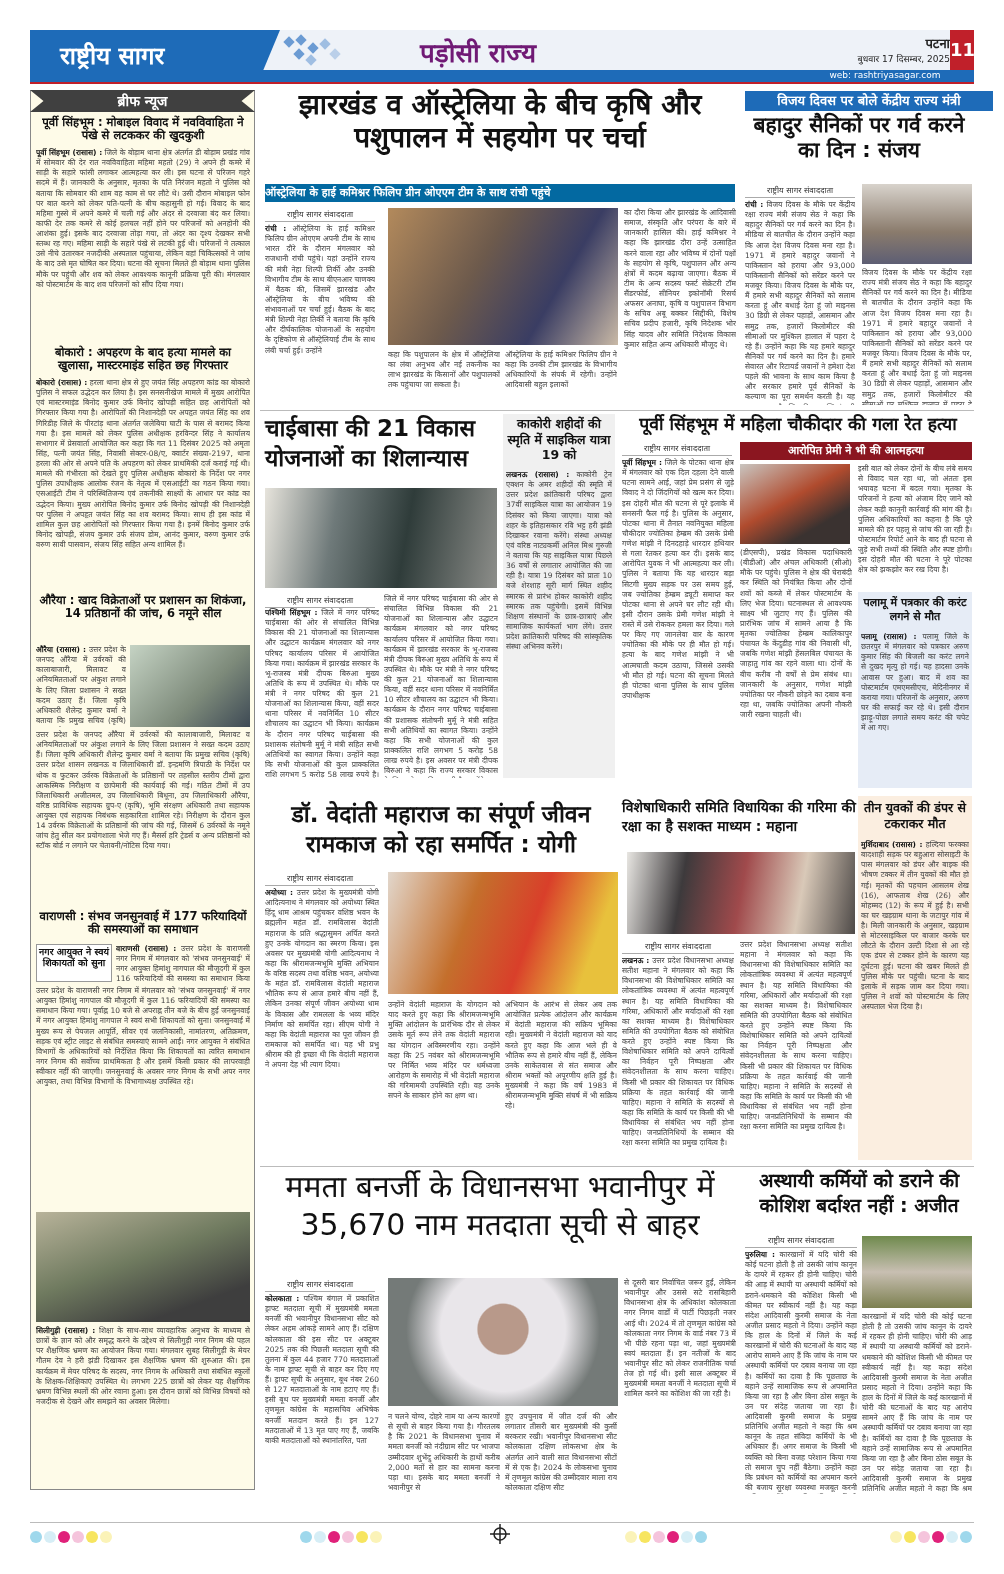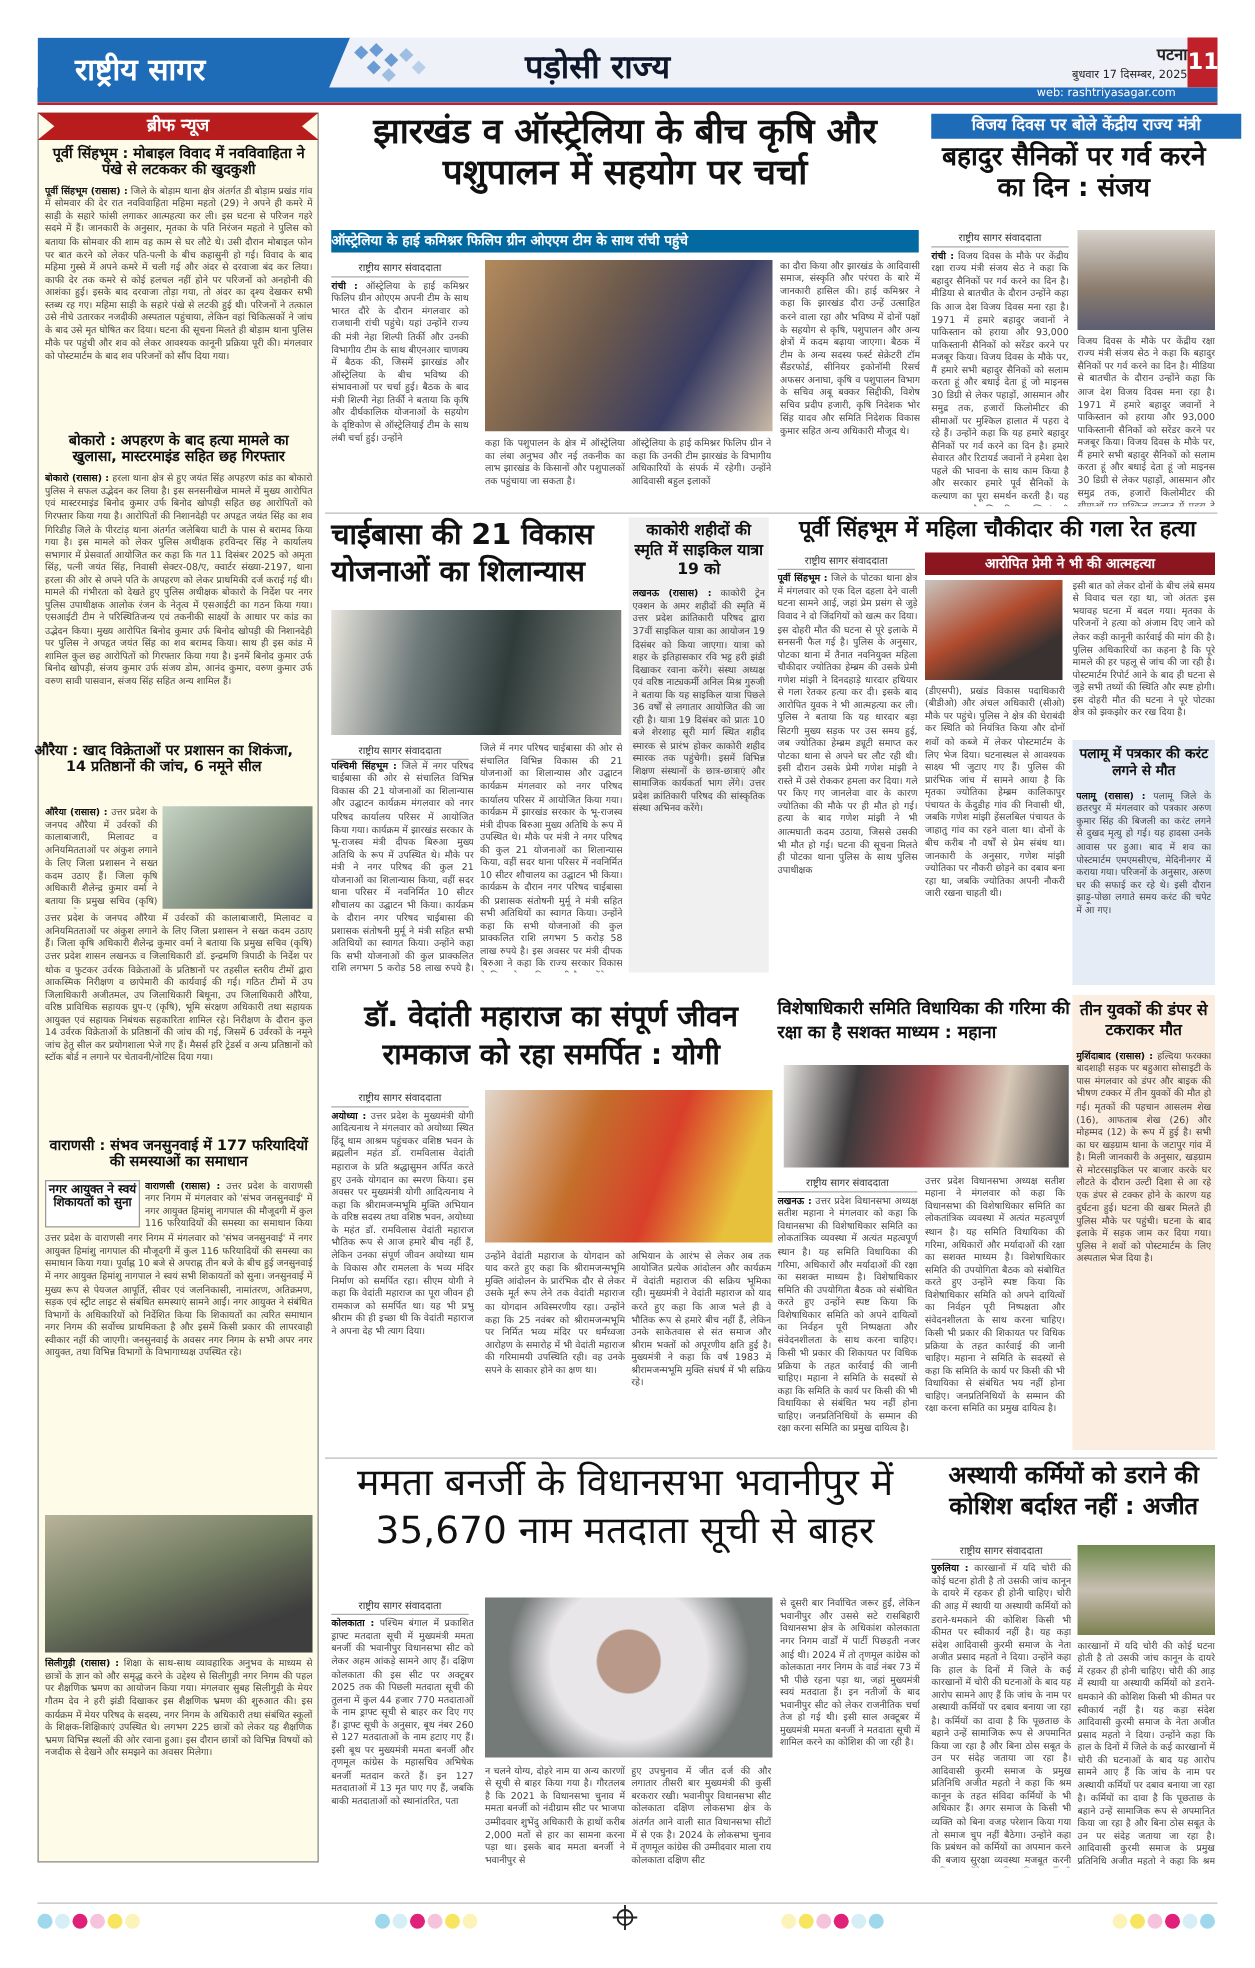--- a/index.html
+++ b/index.html
@@ -1,31 +1,31 @@
 <!DOCTYPE html>
 <html><head>
 <meta charset="utf-8">
 <style>
 *{box-sizing:border-box;margin:0;padding:0}
 body{width:1004px;height:1574px;background:#fff;font-family:"DejaVu Sans",sans-serif;color:#222;position:relative;overflow:hidden}
 .abs{position:absolute}
 .masthead{left:30px;top:30px;width:944px;height:50px;background:#eef2f8}
 .mast-left{left:30px;top:30px;width:250px;height:48px;background:#1e6bb8;clip-path:polygon(0 0,100% 0,92% 100%,0 100%)}
 .mast-logo{left:60px;top:38px;color:#fff;font-size:24px;font-weight:bold;font-family:"DejaVu Serif",serif}
-.mast-title{left:420px;top:34px;font-size:26px;font-weight:bold;color:#0f172a}
+.mast-title{left:420px;top:34px;font-size:26px;font-weight:bold;color:#701a75}
 .mast-city{left:840px;top:34px;font-size:13px;font-weight:bold;width:110px;text-align:right}
 .mast-date{left:820px;top:52px;font-size:9px;width:130px;text-align:right}
 .mast-pgno{left:950px;top:30px;width:24px;height:40px;background:#c0202a;color:#fff;font-weight:bold;font-size:18px;text-align:center;line-height:40px}
 .mast-bar{left:30px;top:70px;width:944px;height:12px;background:#1e6bb8}
 .mast-web{left:800px;top:70px;color:#fff;font-size:9px;width:170px;text-align:center}
 .diamonds{left:285px;top:36px;width:60px;height:30px}
 .diamonds span{position:absolute;width:8px;height:8px;background:#6b9bd3;transform:rotate(45deg)}
 .redline{left:30px;top:82px;width:944px;height:2px;background:#c0202a}
 .col-left{left:30px;top:90px;width:225px;height:1400px;background:#fefbe8;border:1px solid #888}
-.brief-head{left:30px;top:90px;width:225px;height:22px;background:#b91c1c;color:#fff;font-weight:bold;text-align:center;font-size:14px;line-height:22px;clip-path:polygon(0 0,100% 0,94% 50%,100% 100%,0 100%,6% 50%)}
+.brief-head{left:30px;top:90px;width:225px;height:22px;background:#404040;color:#fff;font-weight:bold;text-align:center;font-size:14px;line-height:22px;clip-path:polygon(0 0,100% 0,94% 50%,100% 100%,0 100%,6% 50%)}
 .hl{font-weight:bold;color:#111;text-align:center;line-height:1.15}
 .body{font-size:7.5px;line-height:1.35;color:#444;text-align:justify;overflow:hidden}
 .body b{color:#111}
 .img{background:#8a8f90;overflow:hidden}
 .byline{font-size:8px;text-align:center;color:#333;border-bottom:1px solid #aaa;padding-bottom:2px}
 .banner-red{background:#0369a1;color:#fff;font-weight:bold;text-align:left}
 .banner-blue{background:#1e6bb8;color:#fff;font-weight:bold;text-align:center}
 .banner-maroon{background:#8b1620;color:#fff;font-weight:bold;text-align:center}
 .boxed{border:1px solid #999}
 .blue-bg{background:#e6ecf6}
@@ -59,21 +59,21 @@
 
 <div class="abs col-left"></div>
 <div class="abs brief-head">ब्रीफ न्यूज</div>
 
 <div class="abs hl" style="left:36px;top:116px;width:214px;font-size:11.5px">पूर्वी सिंहभूम : मोबाइल विवाद में नवविवाहिता ने पंखे से लटककर की खुदकुशी</div>
 <div class="abs body" style="left:36px;top:148px;width:214px;height:180px"><b>पूर्वी सिंहभूम (रासास) :</b> <span>जिले के बोड़ाम थाना क्षेत्र अंतर्गत डी बोड़ाम प्रखंड गांव में सोमवार की देर रात नवविवाहिता महिमा महतो (29) ने अपने ही कमरे में साड़ी के सहारे फांसी लगाकर आत्महत्या कर ली। इस घटना से परिजन गहरे सदमे में हैं। जानकारी के अनुसार, मृतका के पति निरंजन महतो ने पुलिस को बताया कि सोमवार की शाम वह काम से घर लौटे थे। उसी दौरान मोबाइल फोन पर बात करने को लेकर पति-पत्नी के बीच कहासुनी हो गई। विवाद के बाद महिमा गुस्से में अपने कमरे में चली गई और अंदर से दरवाजा बंद कर लिया। काफी देर तक कमरे से कोई हलचल नहीं होने पर परिजनों को अनहोनी की आशंका हुई। इसके बाद दरवाजा तोड़ा गया, तो अंदर का दृश्य देखकर सभी स्तब्ध रह गए। महिमा साड़ी के सहारे पंखे से लटकी हुई थी। परिजनों ने तत्काल उसे नीचे उतारकर नजदीकी अस्पताल पहुंचाया, लेकिन वहां चिकित्सकों ने जांच के बाद उसे मृत घोषित कर दिया। घटना की सूचना मिलते ही बोड़ाम थाना पुलिस मौके पर पहुंची और शव को लेकर आवश्यक कानूनी प्रक्रिया पूरी की। मंगलवार को पोस्टमार्टम के बाद शव परिजनों को सौंप दिया गया।</span></div>
 
 <div class="abs hl" style="left:36px;top:346px;width:214px;font-size:11.5px">बोकारो : अपहरण के बाद हत्या मामले का खुलासा, मास्टरमाइंड सहित छह गिरफ्तार</div>
 <div class="abs body" style="left:36px;top:378px;width:214px;height:212px"><b>बोकारो (रासास) :</b> <span>हरला थाना क्षेत्र से हुए जयंत सिंह अपहरण कांड का बोकारो पुलिस ने सफल उद्भेदन कर लिया है। इस सनसनीखेज मामले में मुख्य आरोपित एवं मास्टरमाइंड बिनोद कुमार उर्फ बिनोद खोपड़ी सहित छह आरोपितों को गिरफ्तार किया गया है। आरोपितों की निशानदेही पर अपहृत जयंत सिंह का शव गिरिडीह जिले के पीरटांड़ थाना अंतर्गत जलेबिया घाटी के पास से बरामद किया गया है। इस मामले को लेकर पुलिस अधीक्षक हरविन्दर सिंह ने कार्यालय सभागार में प्रेसवार्ता आयोजित कर कहा कि गत 11 दिसंबर 2025 को अमृता सिंह, पत्नी जयंत सिंह, निवासी सेक्टर-08/ए, क्वार्टर संख्या-2197, थाना हरला की ओर से अपने पति के अपहरण को लेकर प्राथमिकी दर्ज कराई गई थी। मामले की गंभीरता को देखते हुए पुलिस अधीक्षक बोकारो के निर्देश पर नगर पुलिस उपाधीक्षक आलोक रंजन के नेतृत्व में एसआईटी का गठन किया गया। एसआईटी टीम ने परिस्थितिजन्य एवं तकनीकी साक्ष्यों के आधार पर कांड का उद्भेदन किया। मुख्य आरोपित बिनोद कुमार उर्फ बिनोद खोपड़ी की निशानदेही पर पुलिस ने अपहृत जयंत सिंह का शव बरामद किया। साथ ही इस कांड में शामिल कुल छह आरोपितों को गिरफ्तार किया गया है। इनमें बिनोद कुमार उर्फ बिनोद खोपड़ी, संजय कुमार उर्फ संजय डोम, आनंद कुमार, वरुण कुमार उर्फ वरुण सावी पासवान, संजय सिंह सहित अन्य शामिल हैं।</span></div>
 
-<div class="abs hl" style="left:24px;top:594px;width:214px;font-size:11.5px">औरैया : खाद विक्रेताओं पर प्रशासन का शिकंजा, 14 प्रतिष्ठानों की जांच, 6 नमूने सील</div>
+<div class="abs hl" style="left:36px;top:594px;width:214px;font-size:11.5px">औरैया : खाद विक्रेताओं पर प्रशासन का शिकंजा, 14 प्रतिष्ठानों की जांच, 6 नमूने सील</div>
 <div class="abs img" style="left:130px;top:645px;width:120px;height:82px;background:linear-gradient(135deg,#c5d3c4,#7d8a7a 60%,#3e4a55)"></div>
 <div class="abs body" style="left:36px;top:645px;width:90px;height:82px"><b>औरैया (रासास) :</b> <span>उत्तर प्रदेश के जनपद औरैया में उर्वरकों की कालाबाजारी, मिलावट व अनियमितताओं पर अंकुश लगाने के लिए जिला प्रशासन ने सख्त कदम उठाए हैं। जिला कृषि अधिकारी शैलेन्द्र कुमार वर्मा ने बताया कि प्रमुख सचिव (कृषि) उत्तर प्रदेश शासन लखनऊ व जिलाधिकारी डॉ. इन्द्रमणि त्रिपाठी के निर्देश पर थोक व फुटकर उर्वरक विक्रेताओं के प्रतिष्ठानों पर तहसील स्तरीय टीमों द्वारा आकस्मिक निरीक्षण व छापेमारी की कार्यवाई की गई। गठित टीमों में उप जिलाधिकारी अजीतमल, उप जिलाधिकारी बिधूना, उप जिलाधिकारी औरैया, वरिष्ठ प्राविधिक सहायक ग्रुप-ए (कृषि), भूमि संरक्षण अधिकारी तथा सहायक आयुक्त एवं सहायक निबंधक सहकारिता शामिल रहे। निरीक्षण के दौरान कुल 14 उर्वरक विक्रेताओं के प्रतिष्ठानों की जांच की गई, जिसमें 6 उर्वरकों के नमूने जांच हेतु सील कर प्रयोगशाला भेजे गए हैं। मैसर्स हरि ट्रेडर्स व अन्य प्रतिष्ठानों को स्टॉक बोर्ड न लगाने पर चेतावनी/नोटिस दिया गया।</span></div>
 <div class="abs body" style="left:36px;top:730px;width:214px;height:172px"><span>उत्तर प्रदेश के जनपद औरैया में उर्वरकों की कालाबाजारी, मिलावट व अनियमितताओं पर अंकुश लगाने के लिए जिला प्रशासन ने सख्त कदम उठाए हैं। जिला कृषि अधिकारी शैलेन्द्र कुमार वर्मा ने बताया कि प्रमुख सचिव (कृषि) उत्तर प्रदेश शासन लखनऊ व जिलाधिकारी डॉ. इन्द्रमणि त्रिपाठी के निर्देश पर थोक व फुटकर उर्वरक विक्रेताओं के प्रतिष्ठानों पर तहसील स्तरीय टीमों द्वारा आकस्मिक निरीक्षण व छापेमारी की कार्यवाई की गई। गठित टीमों में उप जिलाधिकारी अजीतमल, उप जिलाधिकारी बिधूना, उप जिलाधिकारी औरैया, वरिष्ठ प्राविधिक सहायक ग्रुप-ए (कृषि), भूमि संरक्षण अधिकारी तथा सहायक आयुक्त एवं सहायक निबंधक सहकारिता शामिल रहे। निरीक्षण के दौरान कुल 14 उर्वरक विक्रेताओं के प्रतिष्ठानों की जांच की गई, जिसमें 6 उर्वरकों के नमूने जांच हेतु सील कर प्रयोगशाला भेजे गए हैं। मैसर्स हरि ट्रेडर्स व अन्य प्रतिष्ठानों को स्टॉक बोर्ड न लगाने पर चेतावनी/नोटिस दिया गया।</span></div>
 
 <div class="abs hl" style="left:36px;top:910px;width:214px;font-size:11.5px">वाराणसी : संभव जनसुनवाई में 177 फरियादियों की समस्याओं का समाधान</div>
 <div class="abs hl boxed" style="left:36px;top:944px;width:76px;height:38px;font-size:9.5px;background:#fff;padding:2px">नगर आयुक्त ने स्वयं शिकायतों को सुना</div>
 <div class="abs body" style="left:116px;top:944px;width:134px;height:40px"><b>वाराणसी (रासास) :</b> <span>उत्तर प्रदेश के वाराणसी नगर निगम में मंगलवार को 'संभव जनसुनवाई' में नगर आयुक्त हिमांशु नागपाल की मौजूदगी में कुल 116 फरियादियों की समस्या का समाधान किया गया। पूर्वाह्न 10 बजे से अपराह्न तीन बजे के बीच हुई जनसुनवाई में नगर आयुक्त हिमांशु नागपाल ने स्वयं सभी शिकायतों को सुना। जनसुनवाई में मुख्य रूप से पेयजल आपूर्ति, सीवर एवं जलनिकासी, नामांतरण, अतिक्रमण, सड़क एवं स्ट्रीट लाइट से संबंधित समस्याएं सामने आईं। नगर आयुक्त ने संबंधित विभागों के अधिकारियों को निर्देशित किया कि शिकायतों का त्वरित समाधान नगर निगम की सर्वोच्च प्राथमिकता है और इसमें किसी प्रकार की लापरवाही स्वीकार नहीं की जाएगी। जनसुनवाई के अवसर नगर निगम के सभी अपर नगर आयुक्त, तथा विभिन्न विभागों के विभागाध्यक्ष उपस्थित रहे।</span></div>
 <div class="abs body" style="left:36px;top:986px;width:214px;height:180px"><span>उत्तर प्रदेश के वाराणसी नगर निगम में मंगलवार को 'संभव जनसुनवाई' में नगर आयुक्त हिमांशु नागपाल की मौजूदगी में कुल 116 फरियादियों की समस्या का समाधान किया गया। पूर्वाह्न 10 बजे से अपराह्न तीन बजे के बीच हुई जनसुनवाई में नगर आयुक्त हिमांशु नागपाल ने स्वयं सभी शिकायतों को सुना। जनसुनवाई में मुख्य रूप से पेयजल आपूर्ति, सीवर एवं जलनिकासी, नामांतरण, अतिक्रमण, सड़क एवं स्ट्रीट लाइट से संबंधित समस्याएं सामने आईं। नगर आयुक्त ने संबंधित विभागों के अधिकारियों को निर्देशित किया कि शिकायतों का त्वरित समाधान नगर निगम की सर्वोच्च प्राथमिकता है और इसमें किसी प्रकार की लापरवाही स्वीकार नहीं की जाएगी। जनसुनवाई के अवसर नगर निगम के सभी अपर नगर आयुक्त, तथा विभिन्न विभागों के विभागाध्यक्ष उपस्थित रहे।</span></div>
 
 <div class="abs hl" style="left:36px;top:1220px;width:214px;font-size:17px">सिलीगुड़ी : छात्रों के शैक्षणिक भ्रमण को मेयर ने दिखाई हरी झंडी</div>

